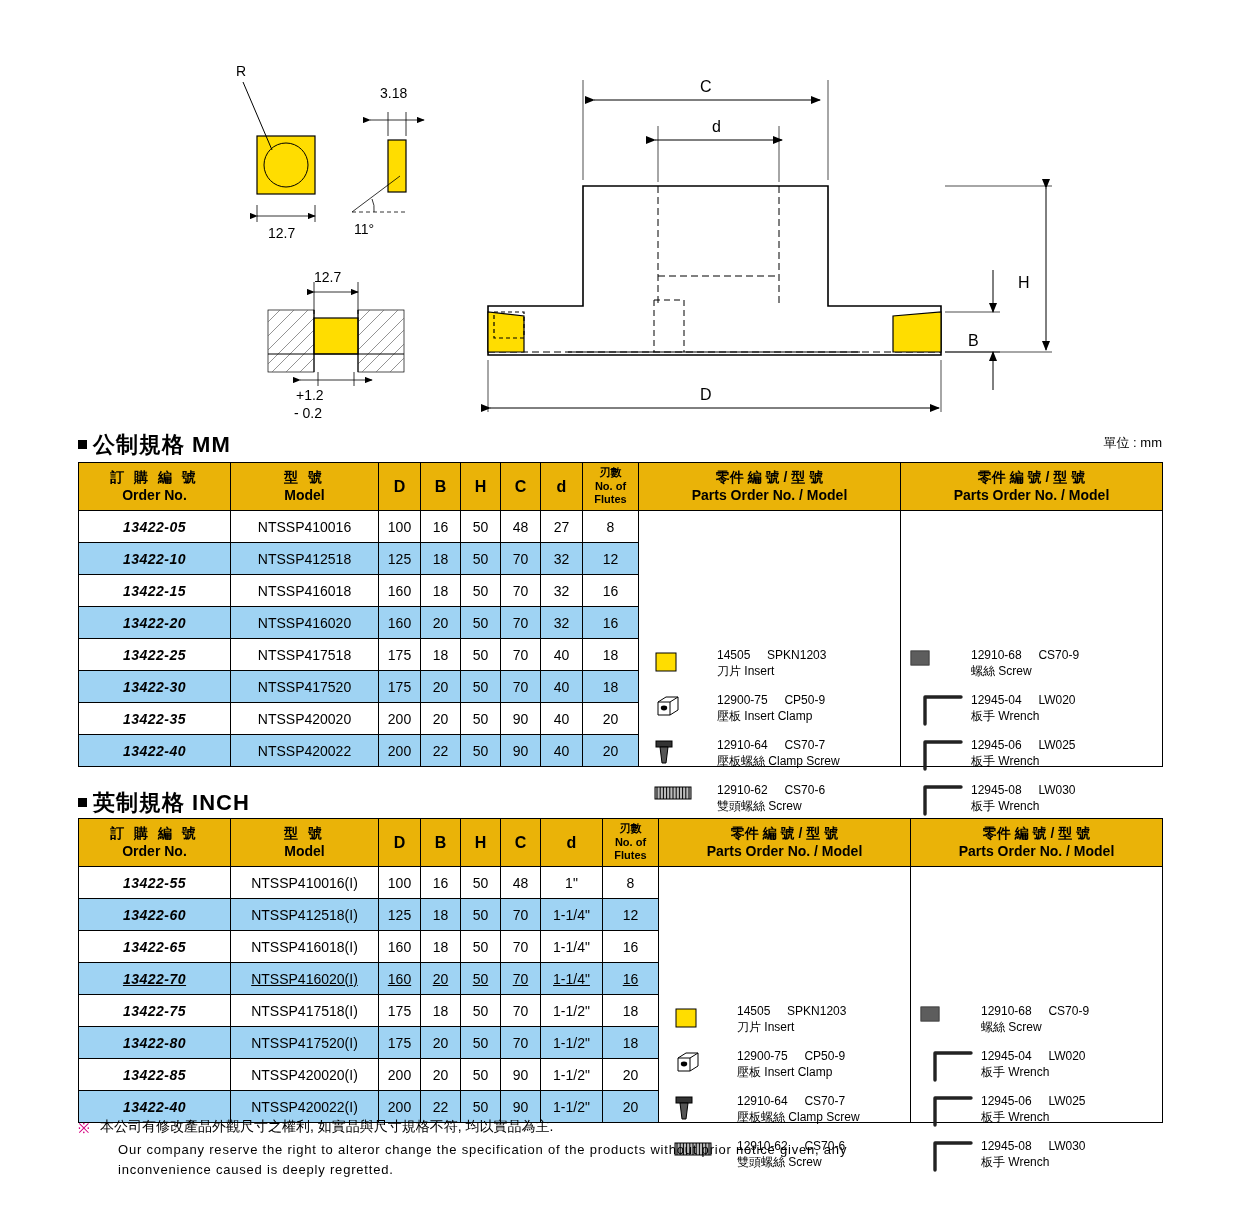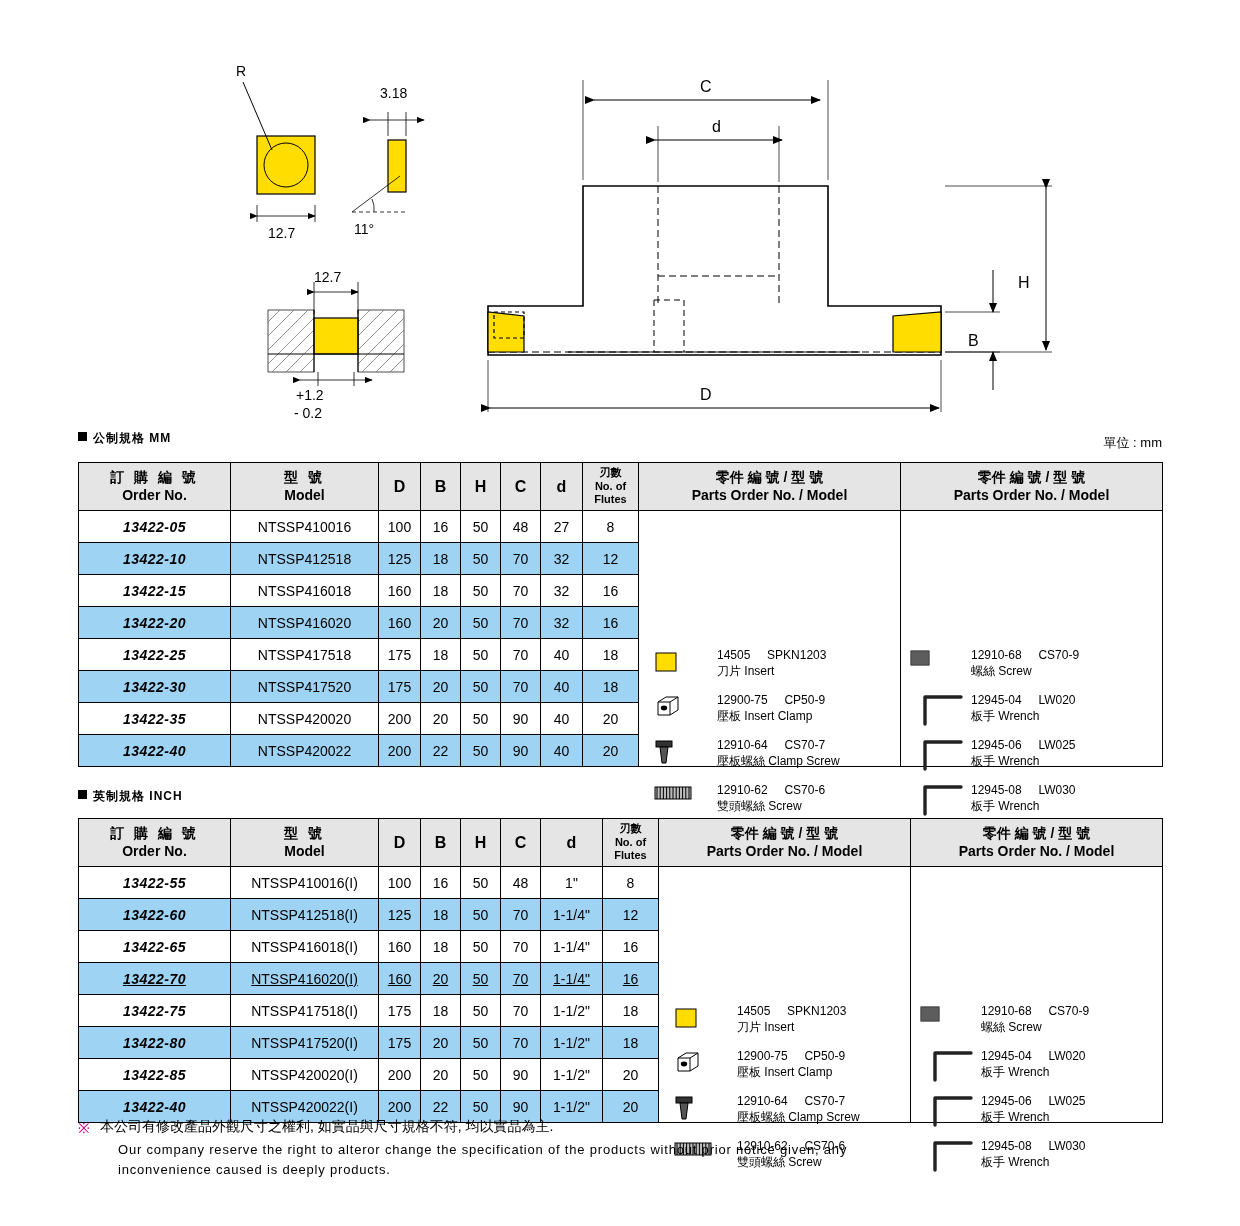--- a/index.html
+++ b/index.html
@@ -13,21 +13,21 @@
   }
   .page{position:relative;width:1240px;height:1226px;}
 
   
   .drawing{position:absolute;left:0;top:0;width:1240px;height:430px;}
   .svgwrap{position:absolute;left:0;top:0;}
 
   
   .sec-title{
     position:absolute;
-    font-size:12px;font-weight:bold;
+    font-size:22px;font-weight:bold;
     letter-spacing:1px;
   }
   .sec-title .sq{
     display:inline-block;width:9px;height:9px;background:#000;margin-right:6px;
     vertical-align:middle;position:relative;top:-2px;
   }
   .unit-note{
     position:absolute;right:78px;font-size:13px;
   }
 
@@ -37,21 +37,21 @@
     position:absolute;
     table-layout:fixed;
   }
   table.spec td,table.spec th{
     border:1px solid #000;
     text-align:center;
     vertical-align:middle;
     font-size:14px;
     padding:0;
   }
-  .hdr{background:#e5e5e5;font-weight:bold;font-size:12px;line-height:1.25;}
+  .hdr{background:#eab308;font-weight:bold;font-size:12px;line-height:1.25;}
   .hdr .cn{letter-spacing:3px;}
   .row-blue{background:#9fd3f3;}
   .row-white{background:#ffffff;}
   .ordno{font-style:italic;font-weight:bold;font-size:16px;letter-spacing:.5px;}
   .model{font-size:15px;}
   .num{font-size:15px;}
 
   
   .parts-cell{padding:0;vertical-align:top;}
   .parts-panel{position:relative;width:100%;height:100%;background:#fff;}
@@ -627,16 +627,16 @@
           <td class="num">1-1/2"</td>
           <td class="num">20</td>
         </tr>
       </tbody>
   </table>
 
   <div class="footer">
     <div class="star">※</div>
     <div class="cn">本公司有修改產品外觀尺寸之權利, 如實品與尺寸規格不符, 均以實品為主.</div>
     <div class="en1">Our company reserve the right to alteror change the specification of the products without prior notice given, any</div>
-    <div class="en2">inconvenience caused is deeply products.</div>
+    <div class="en2">inconvenience caused is deeply regretted.</div>
   </div>
 
 </div>
 
 </body></html>

